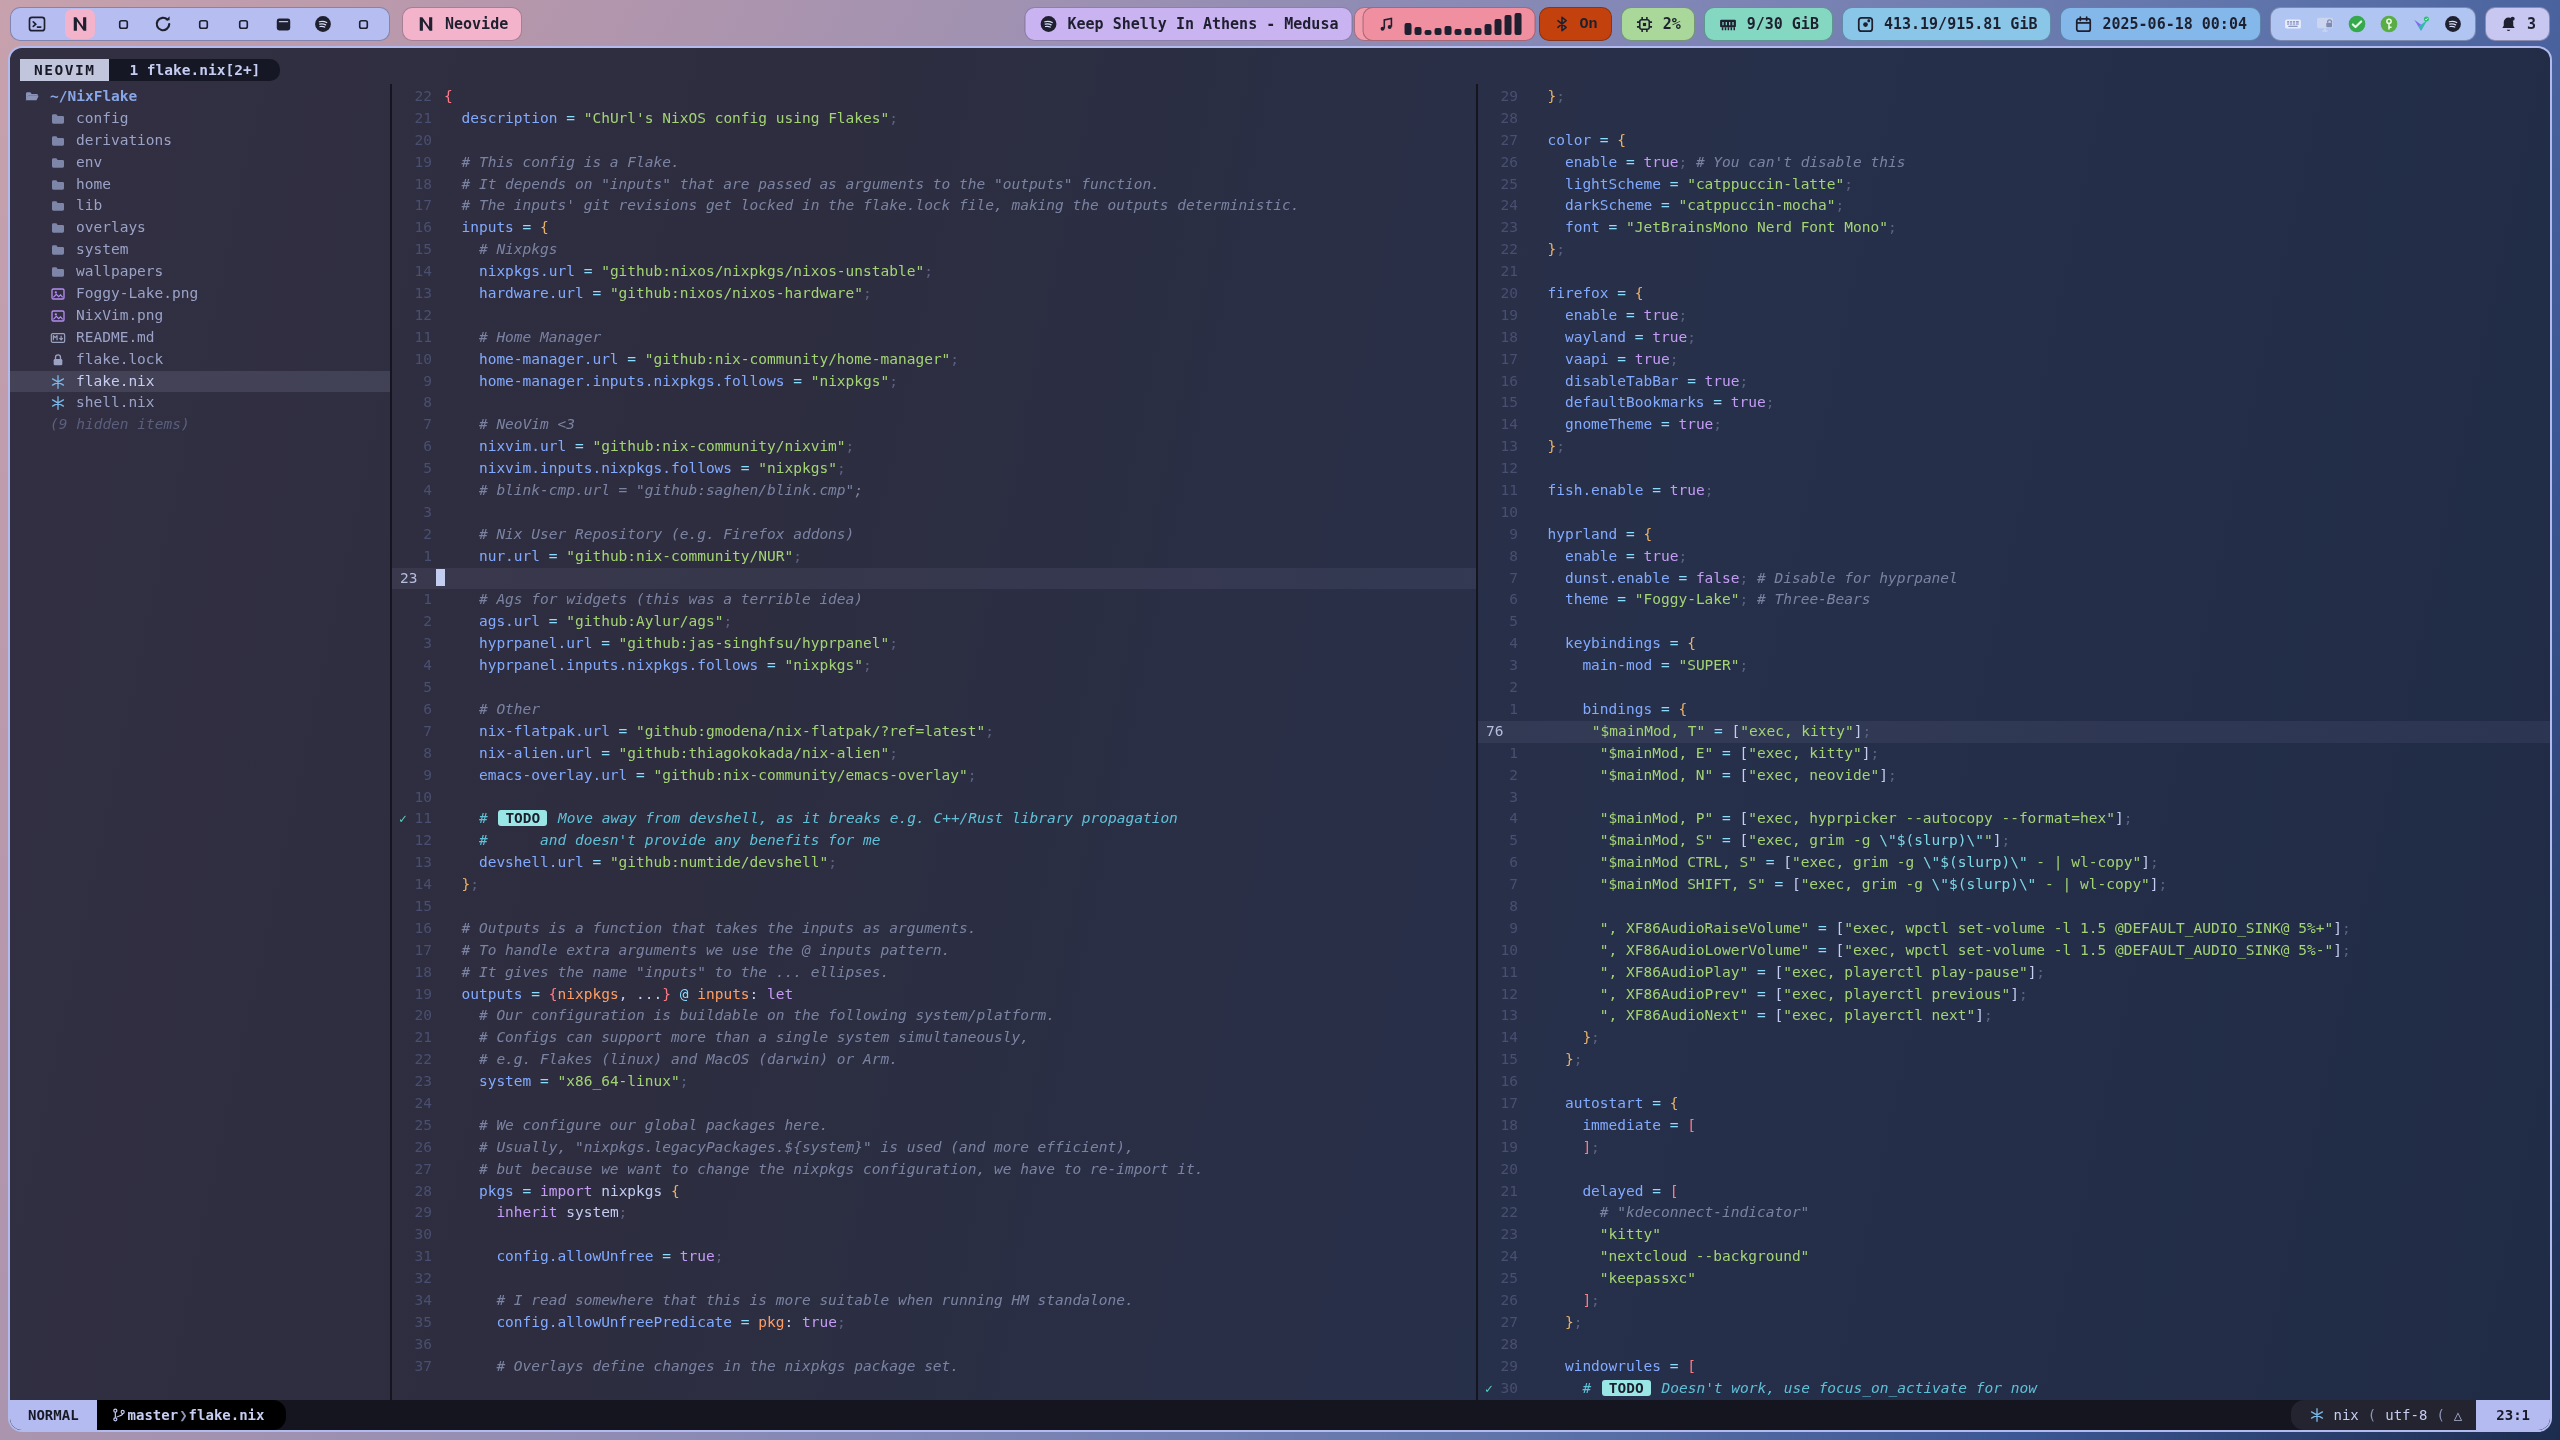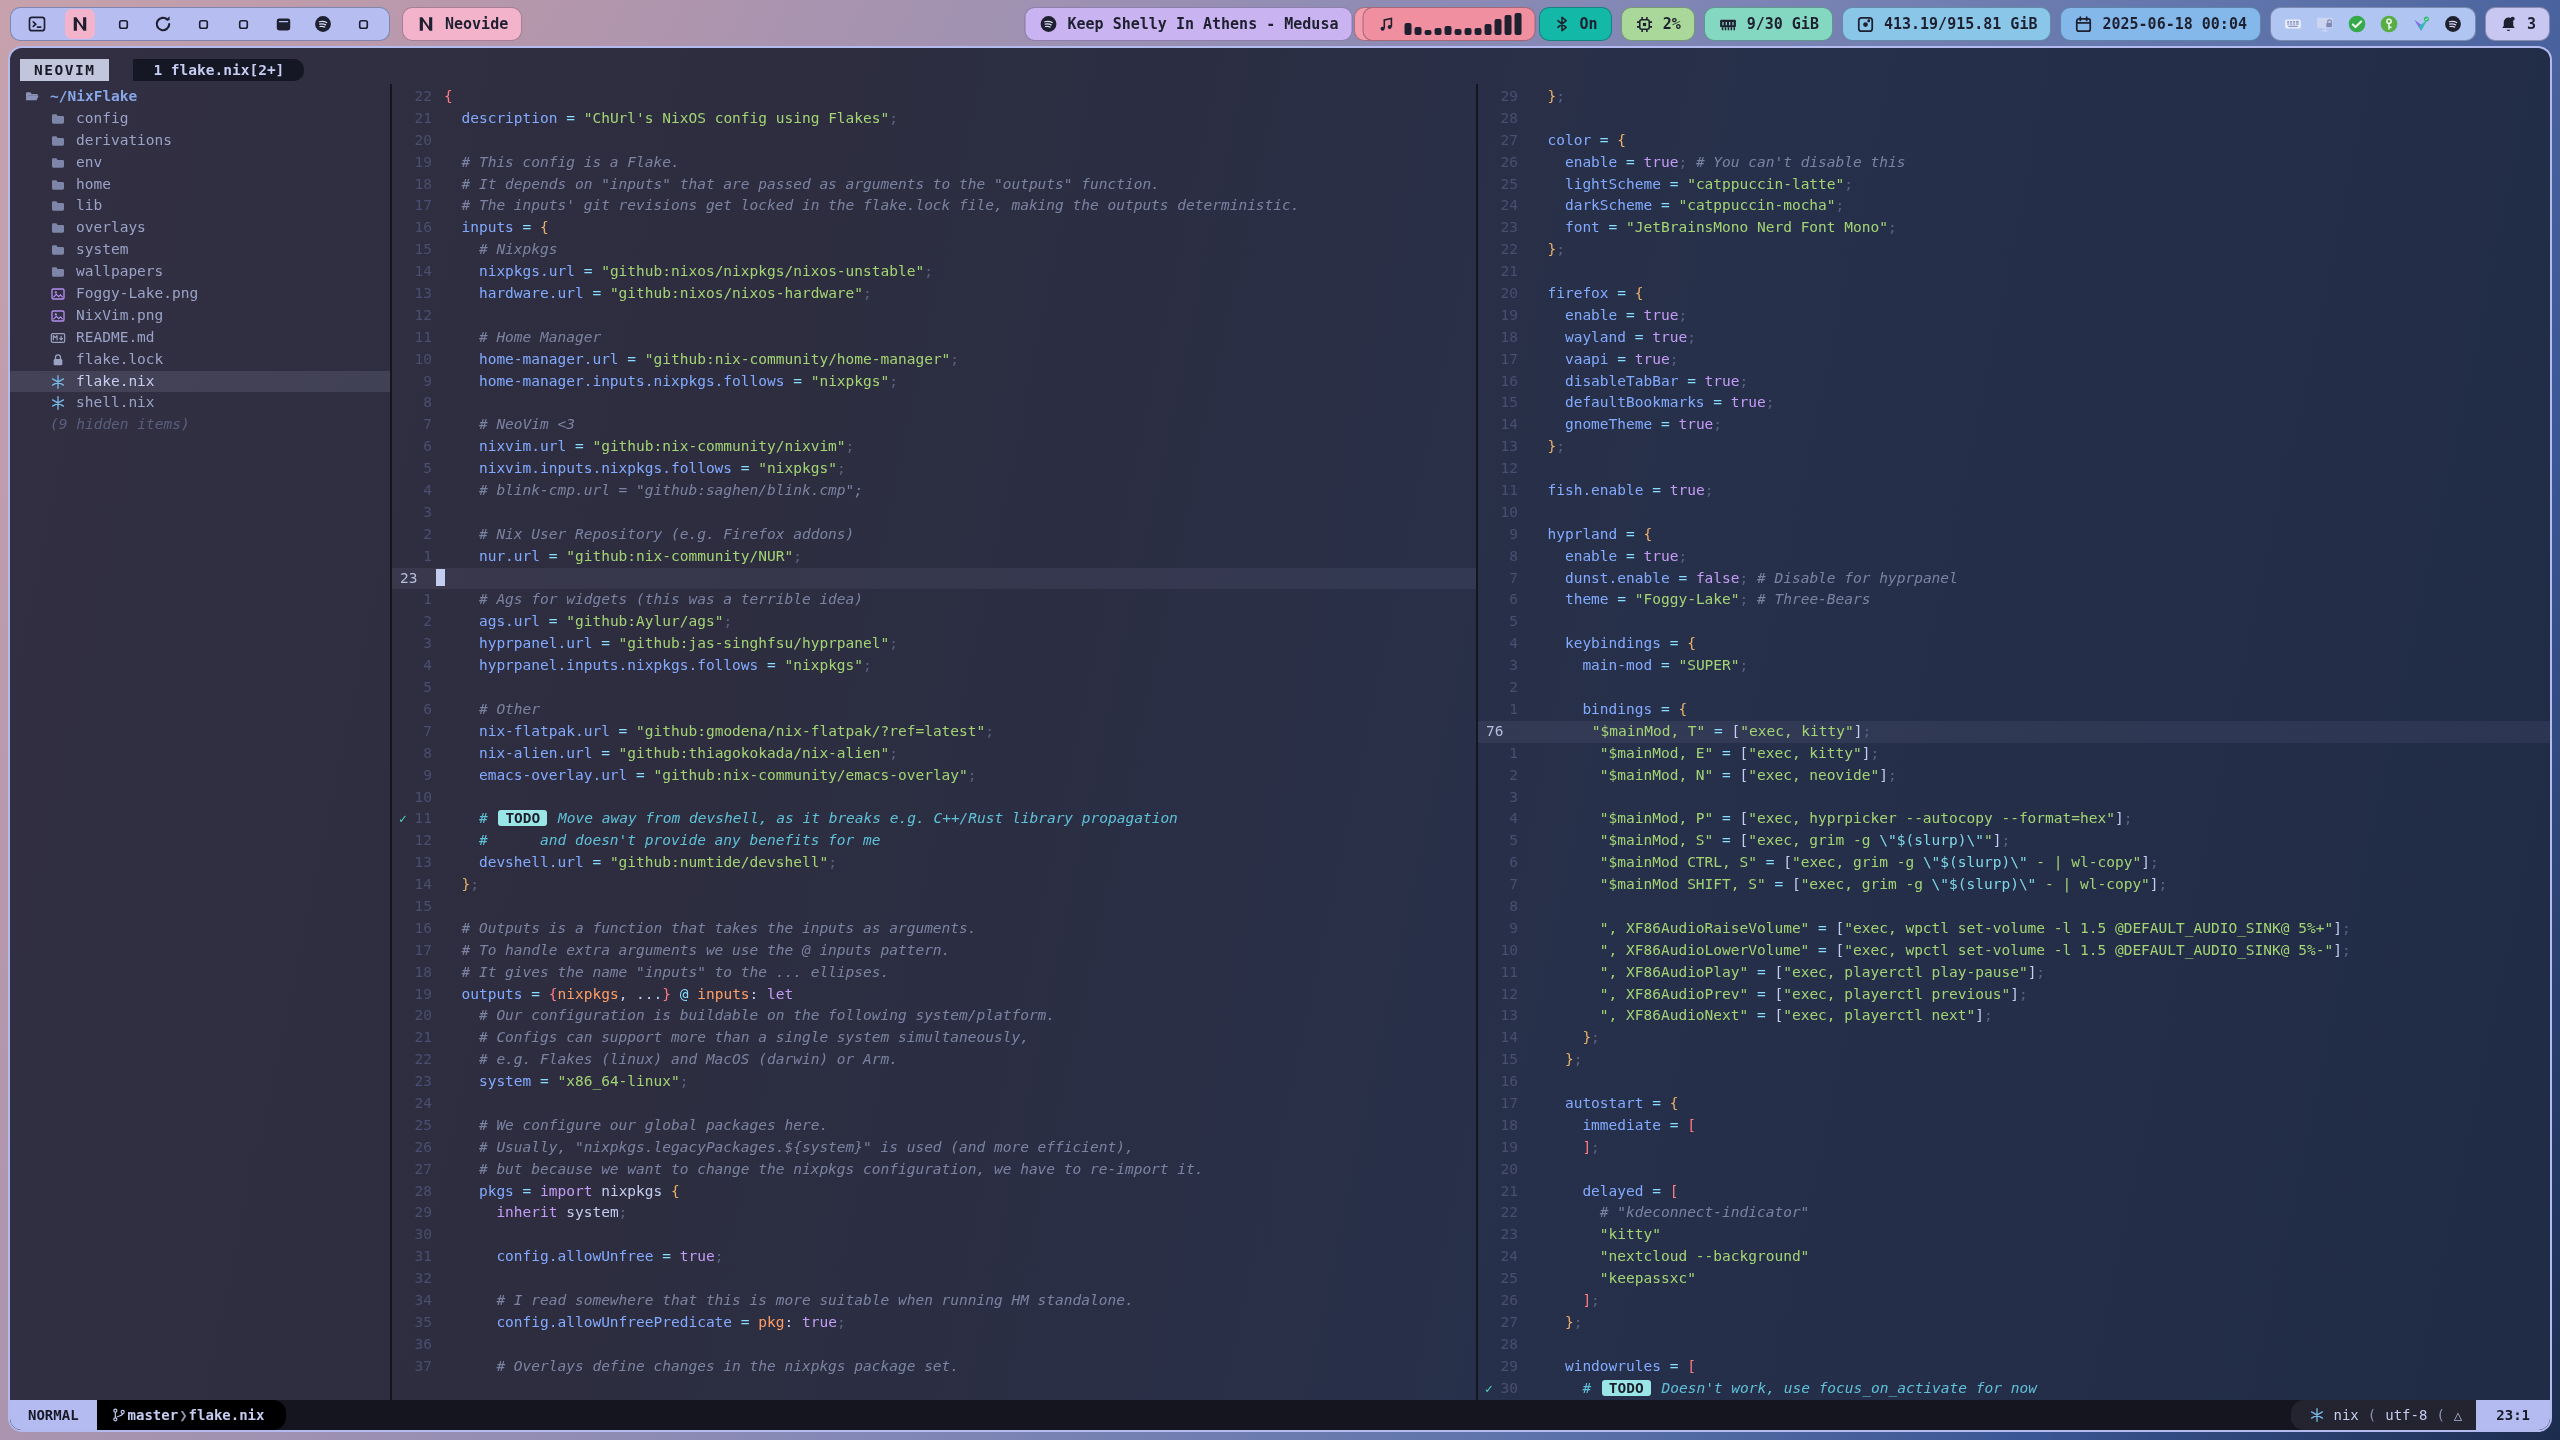--- a/index.html
+++ b/index.html
@@ -28,21 +28,21 @@
   .viz-bars i { display:block; width:7px; background:#1e2030; border-radius:2px; }
   .ic { display:flex; align-items:center; }
 
   
   .window { position:absolute; top:46px; left:8px; right:8px; bottom:8px;
     border:2px solid #b3baee; border-radius:14px;
     background:linear-gradient(102deg,#322f42 0%,#2d2d3f 30%,#27304a 62%,#202b45 100%);
     overflow:hidden; display:flex; flex-direction:column;
     font-size:14.5px; color:#c3cdf0; }
 
-  .tabline { height:36px; flex:none; display:flex; align-items:center; padding:8px 0 0 10px; gap:24px; }
+  .tabline { height:36px; flex:none; display:flex; align-items:center; padding:8px 0 0 10px; gap:0; }
   .tab-neotree { background:#c2c6dc; color:#181926; font-weight:bold; padding:3px 14px; letter-spacing:1.5px; }
   .tab-buffer { background:#161725; color:#c6cdf2; font-weight:bold; padding:3px 20px; border-radius:0 10px 10px 0; }
 
   .main { flex:1; display:flex; overflow:hidden; }
   .vsep { width:2px; background:#14151f; flex:none; }
 
   
   .sidebar { width:380px; flex:none; overflow:hidden; padding-top:2px; }
   .trow { display:flex; align-items:center; height:21.9px; line-height:21.9px;
     padding-left:14px; gap:9px; color:#9aa3c7; white-space:pre; }
@@ -206,21 +206,21 @@
       </span>
       <span class="pill" style="background: rgb(245, 178, 126);">
         <span class="ic">
           <svg viewBox="0 0 24 24" width="19" height="19">
             <path d="M12 18.5L3.5 9.8a12.3 12.3 0 0 1 17 0z" fill="currentColor"></path>
             <path d="M15.8 14.8l4.6 4.6m0-4.6l-4.6 4.6" stroke="currentColor" stroke-width="2.2" stroke-linecap="round"></path>
           </svg>
         </span>
         <span>Off</span>
       </span>
-      <span class="pill" style="background: #14b8a6;">
+      <span class="pill" style="background: #c2410c; font-family: Liberation Mono, monospace;">
         <span class="ic">
           <svg viewBox="0 0 24 24" width="18" height="18">
             <path d="M6.5 7.5l11 9L12 21V3l5.5 4.5-11 9" fill="none" stroke="currentColor" stroke-width="2.1" stroke-linejoin="round" stroke-linecap="round"></path>
           </svg>
         </span>
         <span>On</span>
       </span>
       <span class="pill" style="background: rgb(169, 216, 154);">
         <span class="ic">
           <svg viewBox="0 0 24 24" width="19" height="19">

